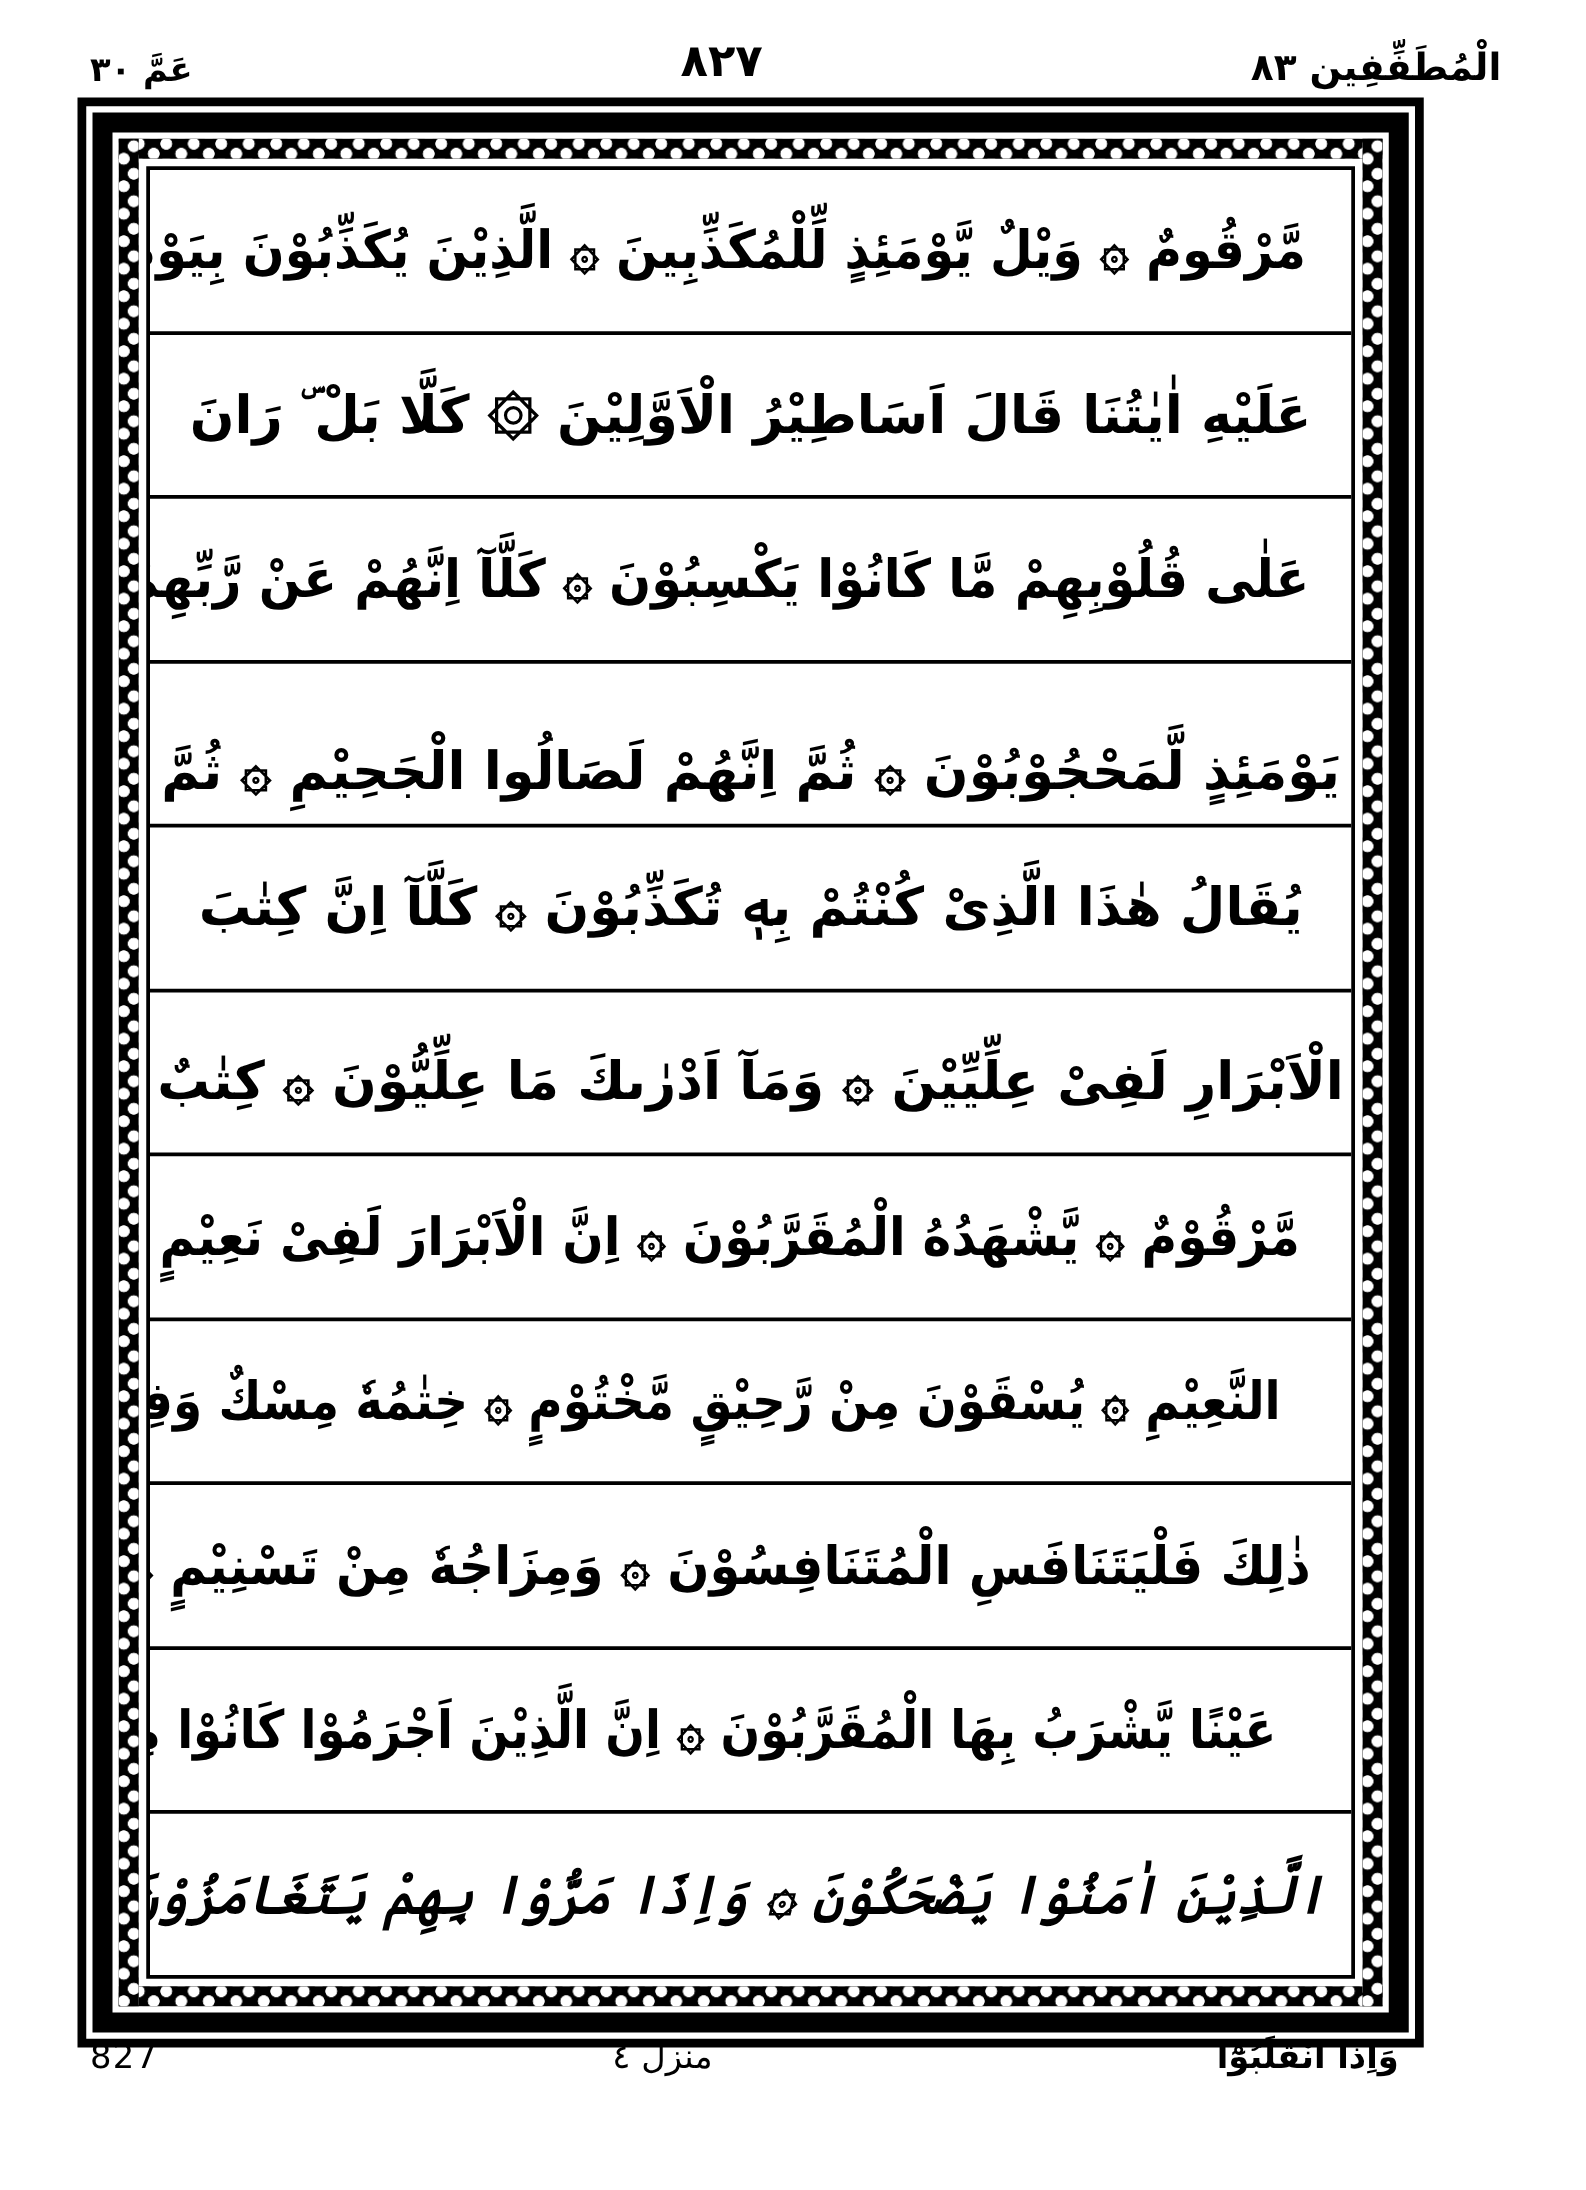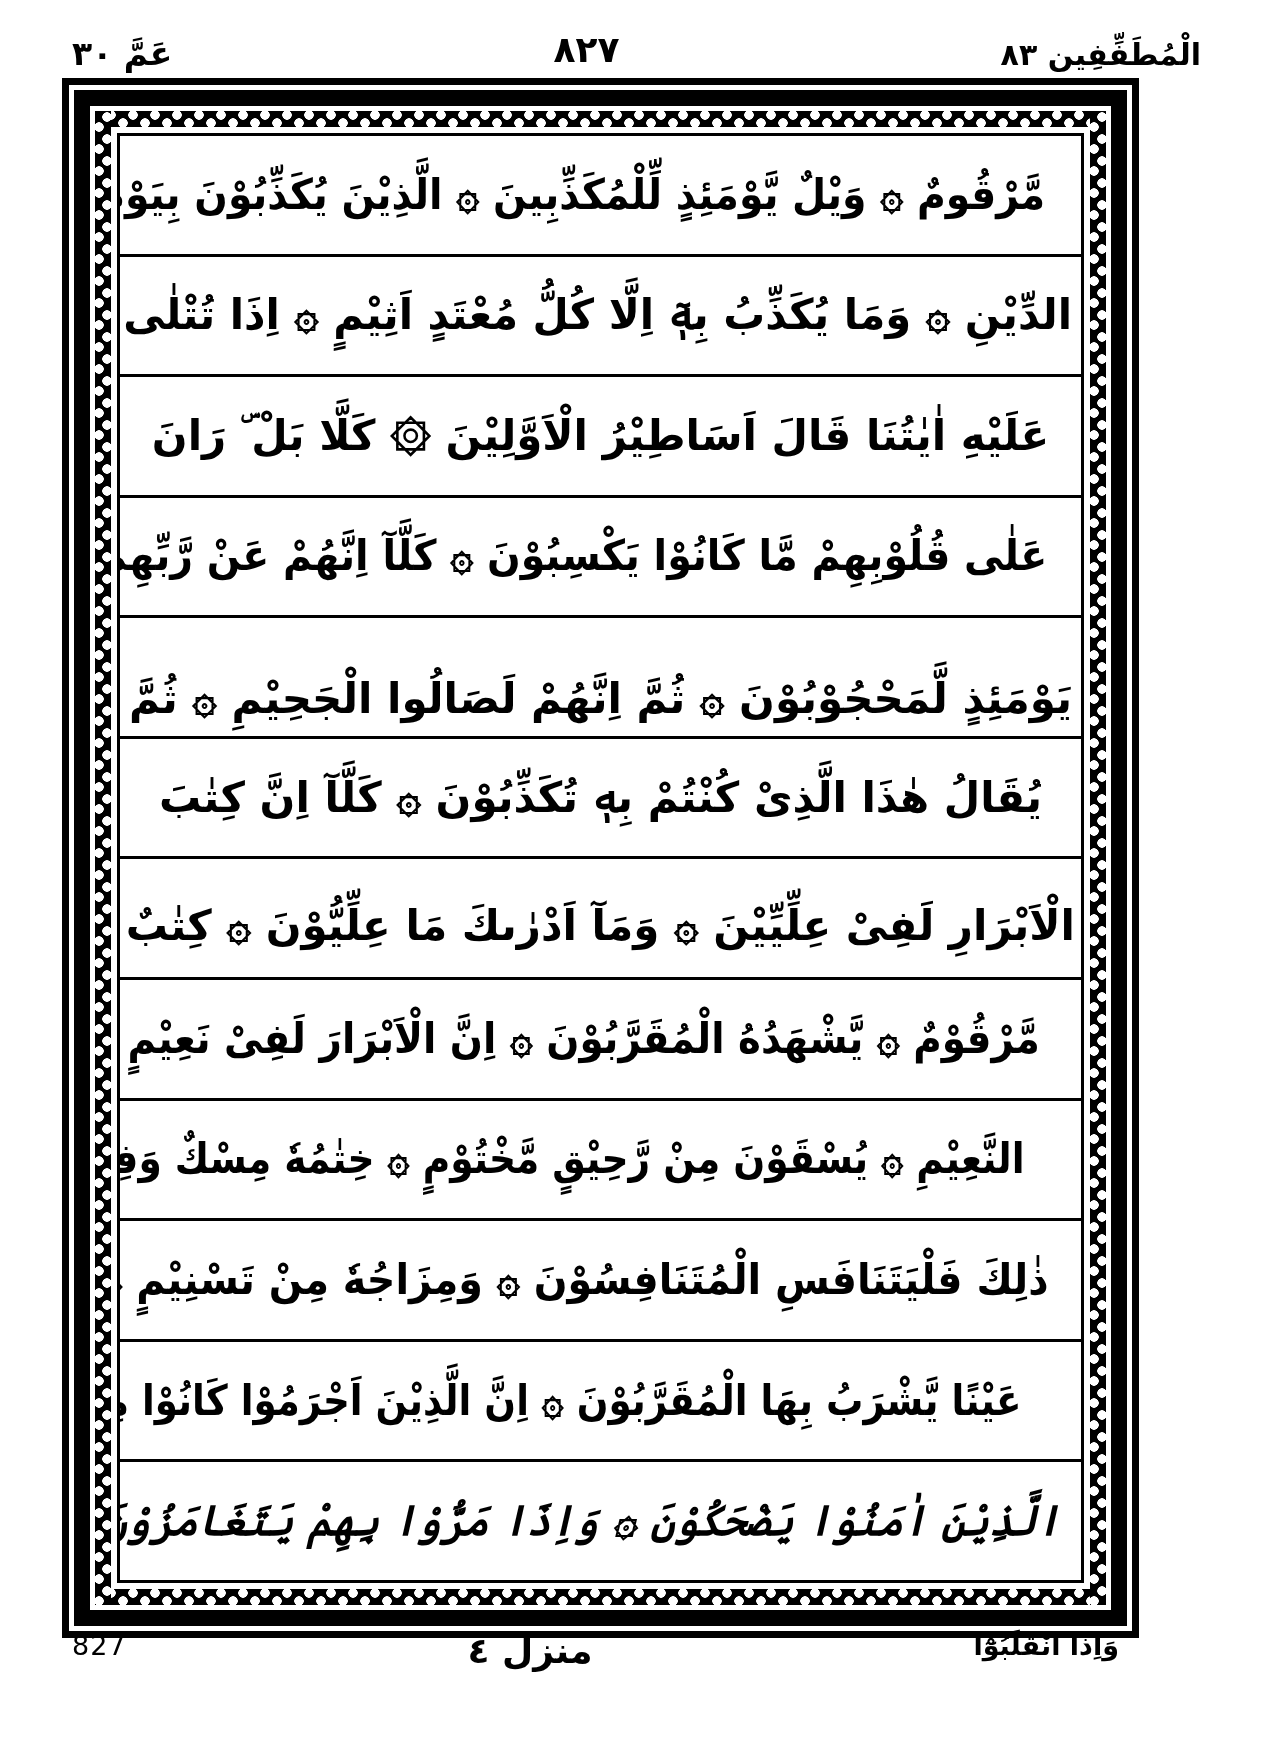--- a/index.html
+++ b/index.html
@@ -31,21 +31,21 @@
     direction: rtl;
   }
   .hdr-cell {
     font-size: 30px;
     line-height: 1;
     font-weight: 700;
     white-space: nowrap;
     letter-spacing: 0.5px;
   }
   .hdr-juz {
-    font-size: 33px;
+    font-size: 27px;
     padding-left: 12px;
     margin-top: 28px;
   }
   .hdr-page-num {
     font-size: 36px;
     font-weight: 700;
     letter-spacing: 2px;
     transform: translateY(-2px);
   }
   .hdr-surah {
@@ -150,22 +150,22 @@
     justify-content: space-between;
     direction: rtl;
   }
   .ftr-catchword {
     font-size: 27px;
     font-weight: 700;
     white-space: nowrap;
     padding-right: 20px;
   }
   .ftr-manzil {
-    font-size: 36px;
-    font-weight: 700;
+    font-size: 27px;
+    font-weight: 400;
     white-space: nowrap;
     transform: translateX(-20px);
   }
   .ftr-page-num {
     font-size: 27px;
     font-weight: 400;
     direction: ltr;
     letter-spacing: 1px;
     padding-left: 10px;
   }
@@ -184,23 +184,20 @@
     <div class="orn-top"></div>
     <div class="orn-bottom"></div>
     <div class="orn-left"></div>
     <div class="orn-right"></div>
 
     <div class="frame-inner">
       <div class="ayah-line">
         <div class="ayah-text" style="transform: scaleX(0.936821); transform-origin: center center;">مَّرْقُومٌ ۞ وَيْلٌ يَّوْمَئِذٍ لِّلْمُكَذِّبِينَ ۞ الَّذِيْنَ يُكَذِّبُوْنَ بِيَوْمِ</div>
       </div>
       <div class="ayah-line">
-        <div class="ayah-text" style="transform: scaleX(0.993717); transform-origin: center center;">الدِّيْنِ ۞ وَمَا يُكَذِّبُ بِهٖٓ اِلَّا كُلُّ مُعْتَدٍ اَثِيْمٍ ۞ اِذَا تُتْلٰى</div>
-      </div>
-      <div class="ayah-line">
         <div class="ayah-text" style="transform: scaleX(1); transform-origin: center center;">عَلَيْهِ اٰيٰتُنَا قَالَ اَسَاطِيْرُ الْاَوَّلِيْنَ ۞ كَلَّا بَلْ ۜ رَانَ</div>
       </div>
       <div class="ayah-line">
         <div class="ayah-text" style="transform: scaleX(0.941468); transform-origin: center center;">عَلٰى قُلُوْبِهِمْ مَّا كَانُوْا يَكْسِبُوْنَ ۞ كَلَّآ اِنَّهُمْ عَنْ رَّبِّهِمْ</div>
       </div>
       <div class="ayah-line">
         <div class="ayah-text" style="transform: scaleX(1); transform-origin: center center; margin-top: 44px;">يَوْمَئِذٍ لَّمَحْجُوْبُوْنَ ۞ ثُمَّ اِنَّهُمْ لَصَالُوا الْجَحِيْمِ ۞ ثُمَّ</div>
       </div>
       <div class="ayah-line">
         <div class="ayah-text" style="transform: scaleX(1); transform-origin: center center;">يُقَالُ هٰذَا الَّذِىْ كُنْتُمْ بِهٖ تُكَذِّبُوْنَ ۞ كَلَّآ اِنَّ كِتٰبَ</div>

